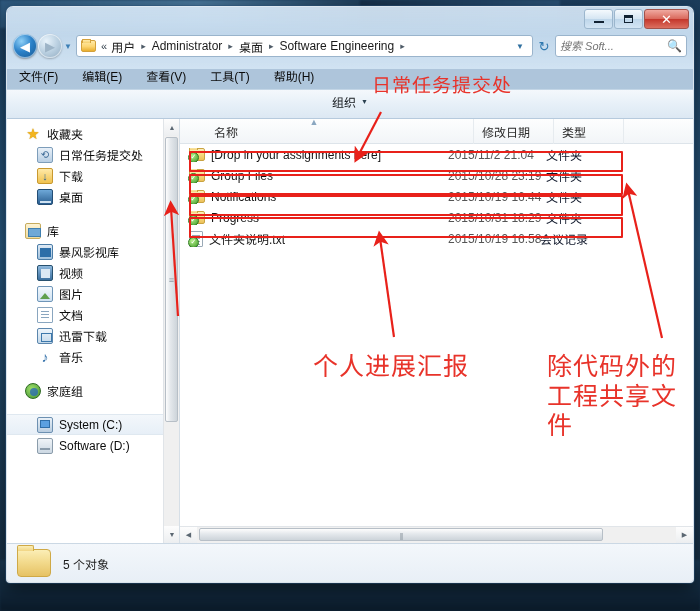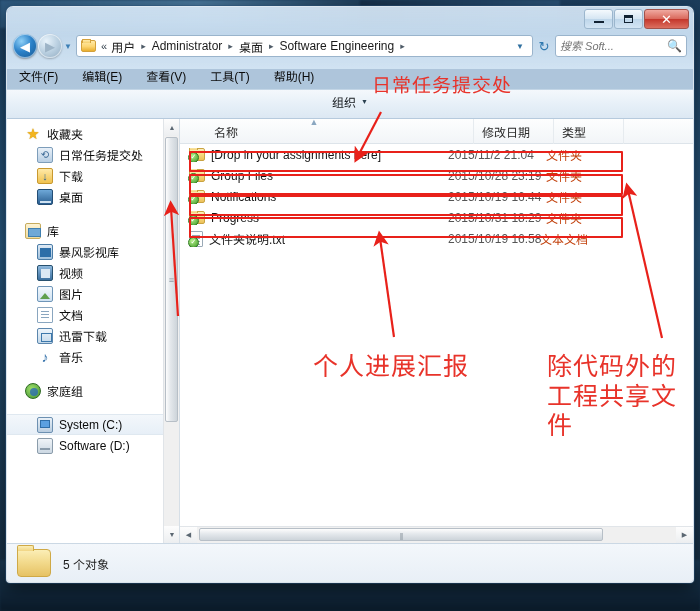--- a/index.html
+++ b/index.html
@@ -262,21 +262,21 @@
   }
   #sort-arrow span { font-size: 9px; color: #8aa7c0; line-height: 6px; }
 
   #file-rows { position: absolute; left: 0; top: 25px; right: 0; bottom: 0; text-align: center; }
   .file-row {
     display: flex; align-items: center; height: 21px;
     font-size: 12px; color: #151515; cursor: pointer;
   }
   .cell-name { width: 268px; flex: 0 0 auto; display: flex; align-items: center; gap: 6px; padding-left: 9px; white-space: nowrap; overflow: hidden; }
   .cell-date { width: 80px; flex: 0 0 auto; color: #555; white-space: nowrap; }
-  .cell-type { width: 70px; flex: 0 0 auto; color: #c2410c; padding-left: 2px; white-space: nowrap; }
+  .cell-type { width: 70px; flex: 0 0 auto; color: #0f172a; padding-left: 2px; white-space: nowrap; }
 
   .folder-icon {
     width: 16px; height: 13px; flex: 0 0 auto; position: relative;
     background: linear-gradient(180deg,#fdf0bf 0%,#f6d97f 50%,#ecc05a 100%);
     border: 1px solid #c9a341; border-radius: 1px 2px 2px 2px;
   }
   .folder-icon:before {
     content:""; position:absolute; left:-1px; top:-3px; width:7px; height:3px;
     background: linear-gradient(180deg,#fdf0bf,#f3d27a);
     border:1px solid #c9a341; border-bottom:none; border-radius:1px 1px 0 0;
@@ -588,21 +588,21 @@
           </span>
           <span class="cell-date">2015/10/31 18:29</span>
           <span class="cell-type">文件夹</span>
         </div>
         <div class="file-row">
           <span class="cell-name">
             <span class="txt-icon"></span>
             <span>文件夹说明.txt</span>
           </span>
           <span class="cell-date">2015/10/19 16:58</span>
-          <span class="cell-type">文本文档</span>
+          <span class="cell-type">会议记录</span>
         </div>
       </div>
     </div>
   </div>
 
   <div id="hscroll-row">
     <div class="hsb-arrow">◀</div>
     <div id="hsb-track">
       <div id="hsb-thumb"></div>
     </div>

